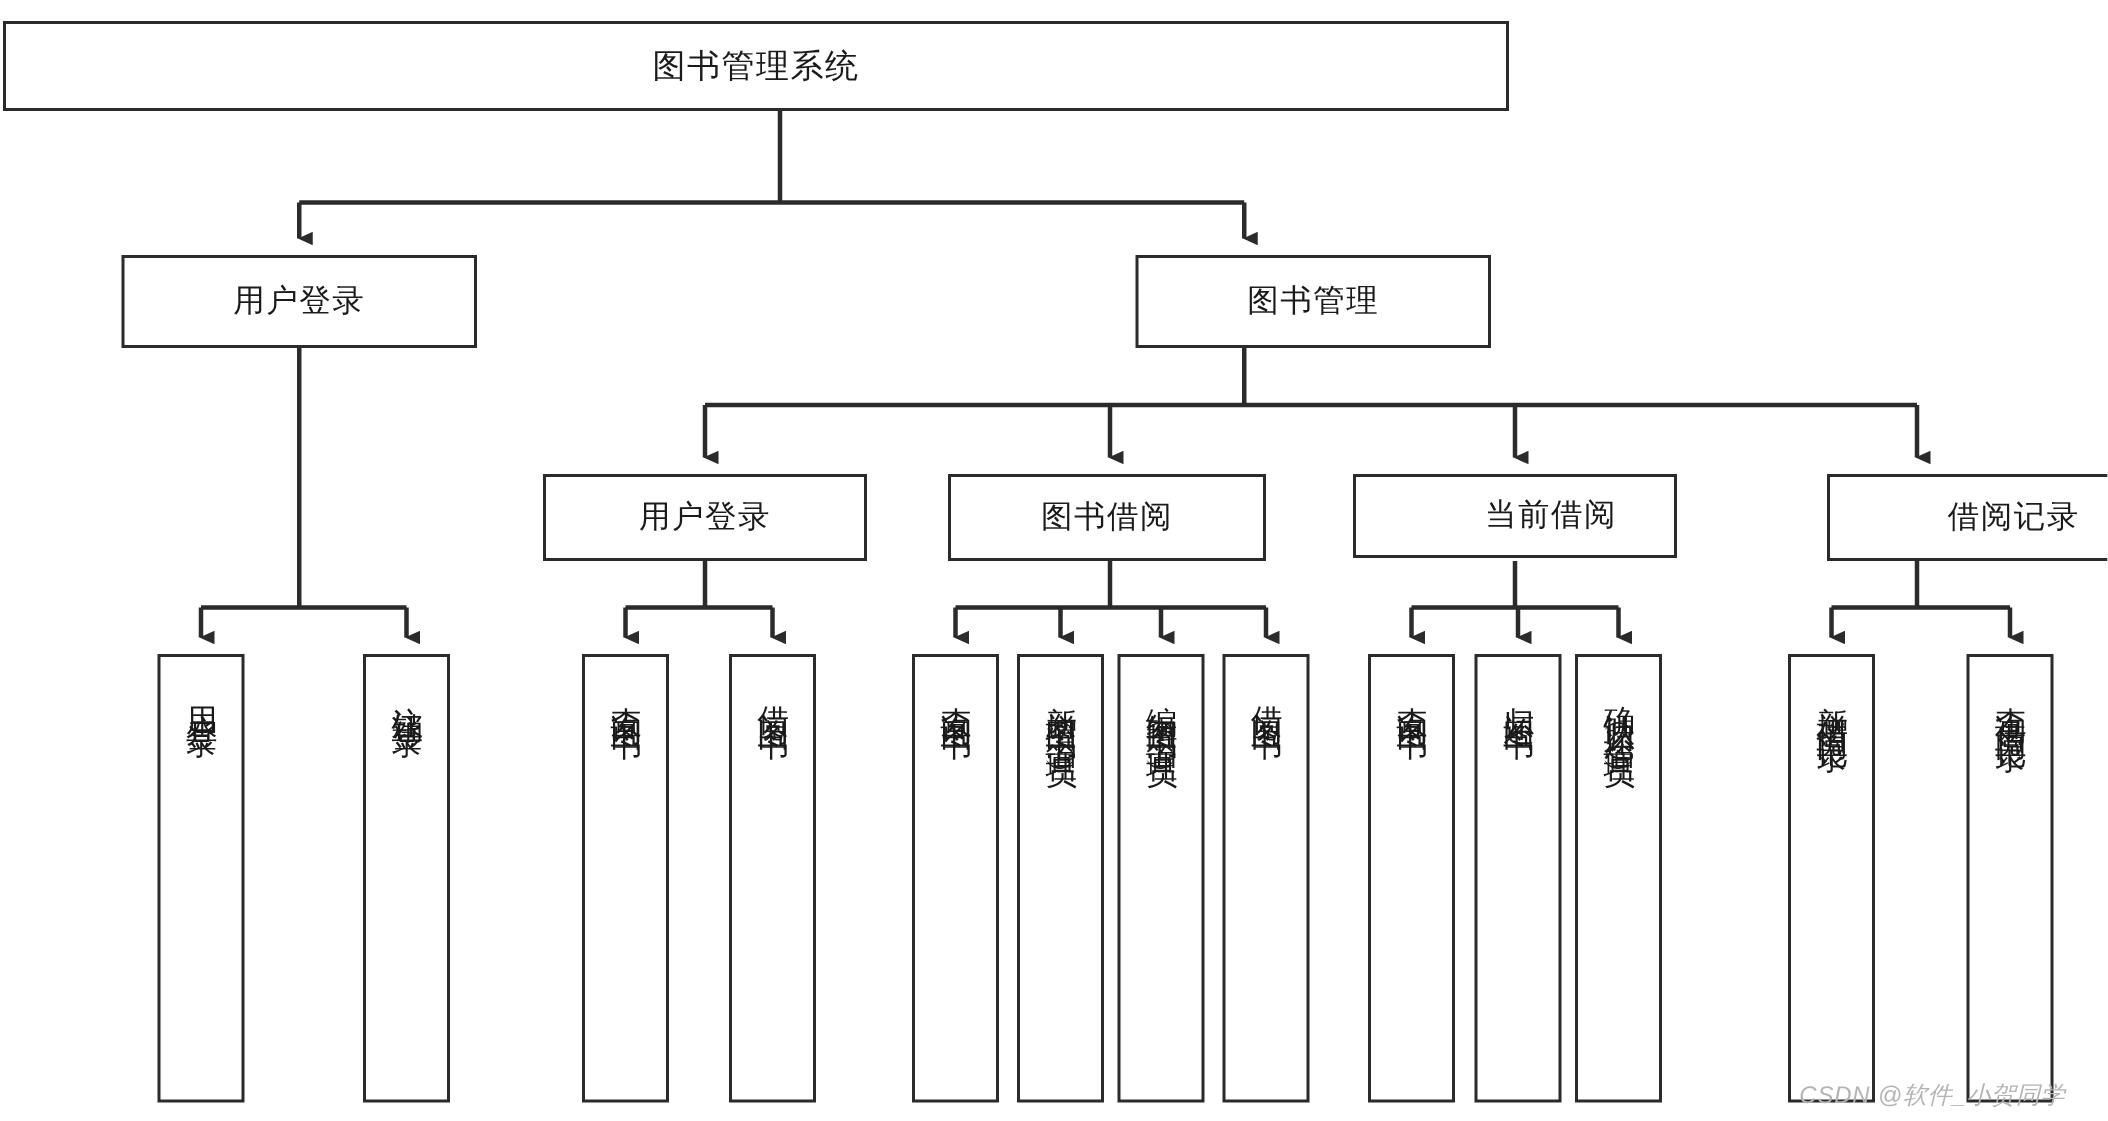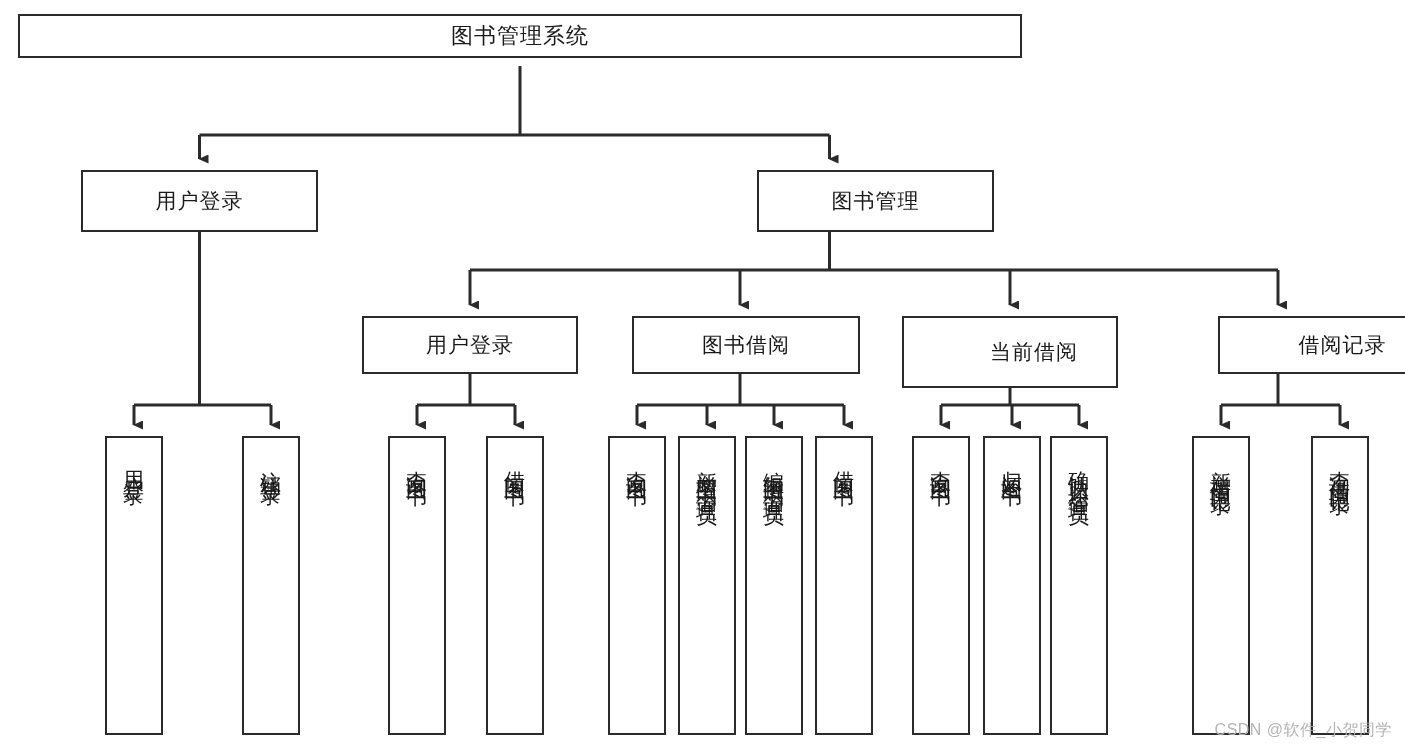--- a/index.html
+++ b/index.html
@@ -54,27 +54,28 @@
     font-size: 21px;
     letter-spacing: 5px;
     line-height: 1;
     white-space: nowrap;
   }
   .node.root .label {
     font-size: 22px;
   }
   .watermark {
     position: absolute;
-    right: 13px;
+    right: 28px;
     bottom: 6px;
     font-size: 16px;
     color: #b4b4b4;
     letter-spacing: 0.5px;
     z-index: 3;
     white-space: nowrap;
+    font-style: italic;
   }
 </style>
 </head>
 <body>
 
 <div id="canvas">
 
   <svg class="wires" viewBox="0 0 1405 747" xmlns="http://www.w3.org/2000/svg">
     <defs>
       <marker id="arrowhead" markerWidth="9" markerHeight="10" refX="4.5" refY="9" orient="auto" markerUnits="userSpaceOnUse">
@@ -112,36 +113,36 @@
         <path d="M1012,405 L1012,425" marker-end="url(#arrowhead)"></path>
         <path d="M1079,405 L1079,425" marker-end="url(#arrowhead)"></path>
         <path d="M1278,374 L1278,405"></path>
         <path d="M1221,405 L1340,405"></path>
         <path d="M1221,405 L1221,425" marker-end="url(#arrowhead)"></path>
         <path d="M1340,405 L1340,425" marker-end="url(#arrowhead)"></path>
       </g>
   </svg>
 
   <div id="node-layer">
-      <div class="node horizontal root" style="left: 18px; top: 14px; width: 1004px; height: 44px;">
+      <div class="node horizontal root" style="left: 2px; top: 14px; width: 1004px; height: 60px;">
         <span class="label">图书管理系统</span>
       </div>
       <div class="node horizontal" style="left: 81px; top: 170px; width: 237px; height: 62px;">
         <span class="label">用户登录</span>
       </div>
       <div class="node horizontal" style="left: 711px; top: 170px; width: 237px; height: 62px; margin-left: 46px;">
         <span class="label">图书管理</span>
       </div>
       <div class="node horizontal" style="left: 362px; top: 316px; width: 216px; height: 58px;">
         <span class="label">用户登录</span>
       </div>
-      <div class="node horizontal" style="left: 632px; top: 316px; width: 228px; height: 58px;">
+      <div class="node horizontal" style="left: 632px; top: 316px; width: 212px; height: 58px;">
         <span class="label">图书借阅</span>
       </div>
-      <div class="node horizontal" style="left: 902px; top: 316px; width: 216px; height: 72px; padding-left: 48px;">
+      <div class="node horizontal" style="left: 902px; top: 316px; width: 216px; height: 56px; padding-left: 48px;">
         <span class="label">当前借阅</span>
       </div>
       <div class="node horizontal" style="left: 1218px; top: 316px; width: 216px; height: 58px; padding-left: 33px;">
         <span class="label">借阅记录</span>
       </div>
       <div class="node vertical" style="left: 105px; top: 436px; width: 58px; height: 299px;">
         <span class="label">用户登录</span>
       </div>
       <div class="node vertical" style="left: 242px; top: 436px; width: 58px; height: 299px;">
         <span class="label">注销登录</span>

